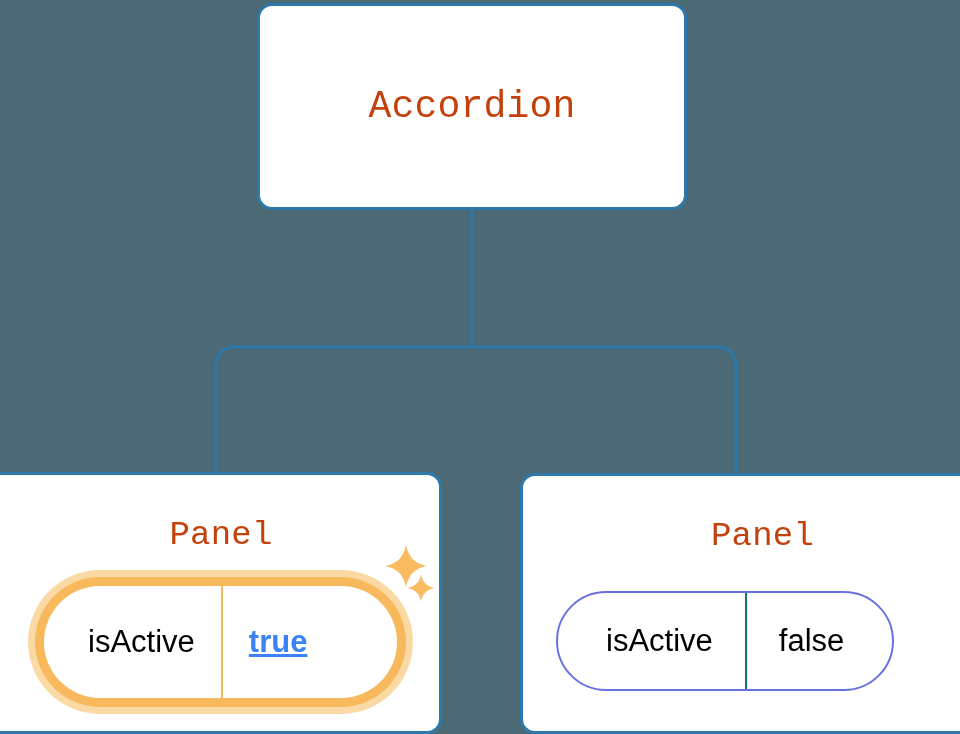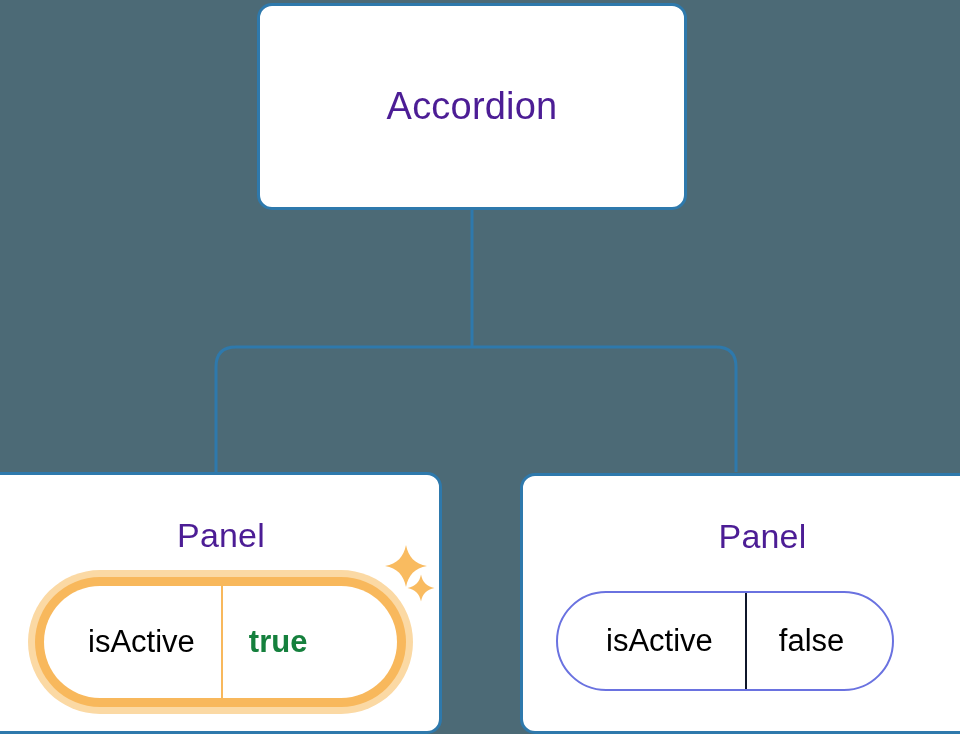--- a/index.html
+++ b/index.html
@@ -33,36 +33,37 @@
   }
 
   .node-root {
     left:257px; top:3px; width:430px; height:207px;
     justify-content:center;
   }
   .node-left  { left:-45px; top:472px; width:487px; height:262px; padding-top:42px; }
   .node-right { left:520px; top:473px; width:485px; height:261px; padding-top:42px; }
 
   .node-title {
-    color:#4c1d95;
+    color:#c2410c;
     font-size:34px;
     line-height:1.1;
     letter-spacing:0.2px;
     white-space:nowrap;
+    font-family:Liberation Mono, monospace;
   }
   .node-root .node-title { font-size:38px; }
   .node-left .node-title { padding-left:45px; }
   .pill-key, .pill-val {
     display:flex; align-items:center; justify-content:center;
     font-size:31px;
     color:#000000;
     white-space:nowrap;
   }
   .pill-key { padding:0 30px 0 42px; }
-  .pill-val { padding:0 42px 0 30px; border-left:2px solid #0f172a; }
+  .pill-val { padding:0 42px 0 30px; border-left:2px solid #0f766e; }
 
   
   .ring-outer {
     position:absolute;
     left:28px; top:570px;
     width:385px; height:144px;
     background:#fbd9a4;
     border-radius:999px;
   }
   .ring-inner {
@@ -76,22 +77,23 @@
     left:9px; top:9px; right:9px; bottom:9px;
     background:#ffffff;
     border-radius:999px;
     display:flex; align-items:stretch;
     overflow:hidden;
   }
   .ring-core .pill-key { padding:0 26px 0 44px; }
   .ring-core .pill-val {
     padding:0 44px 0 26px;
     border-left:2px solid #f8b85c;
-    color:#15803d;
+    color:#3b82f6;
     font-weight:bold;
+    text-decoration:underline;
   }
 
   
   .pill-plain {
     position:absolute;
     left:556px; top:591px;
     height:100px;
     display:flex; align-items:stretch;
     background:#ffffff;
     border:2px solid #6a72e0;

